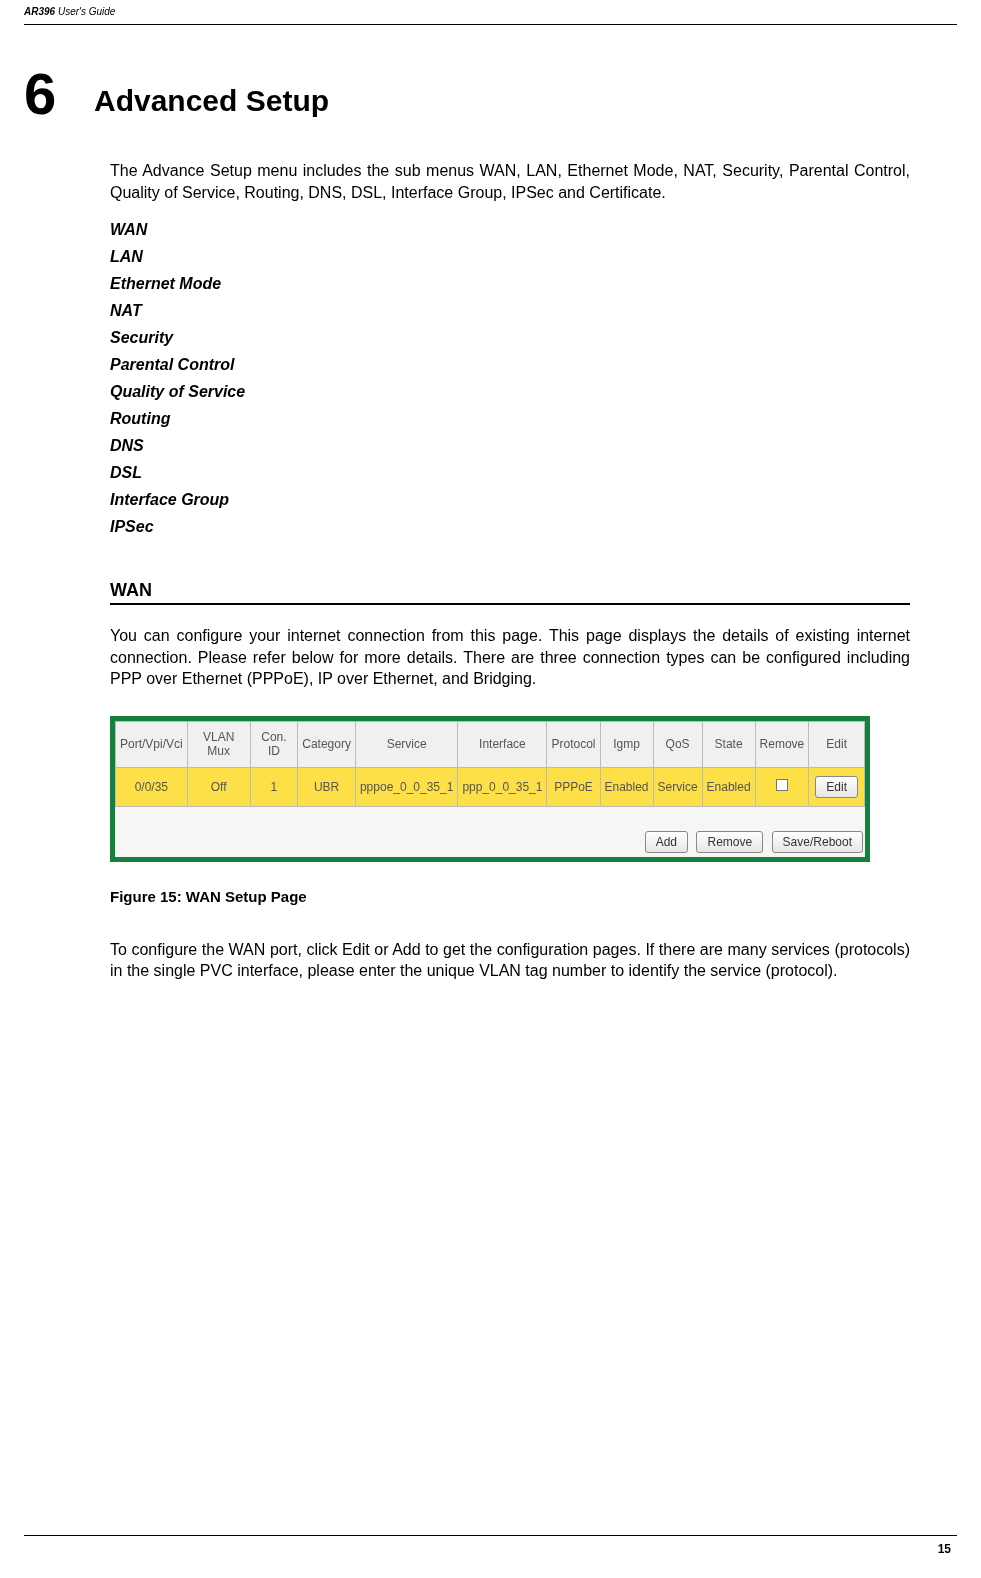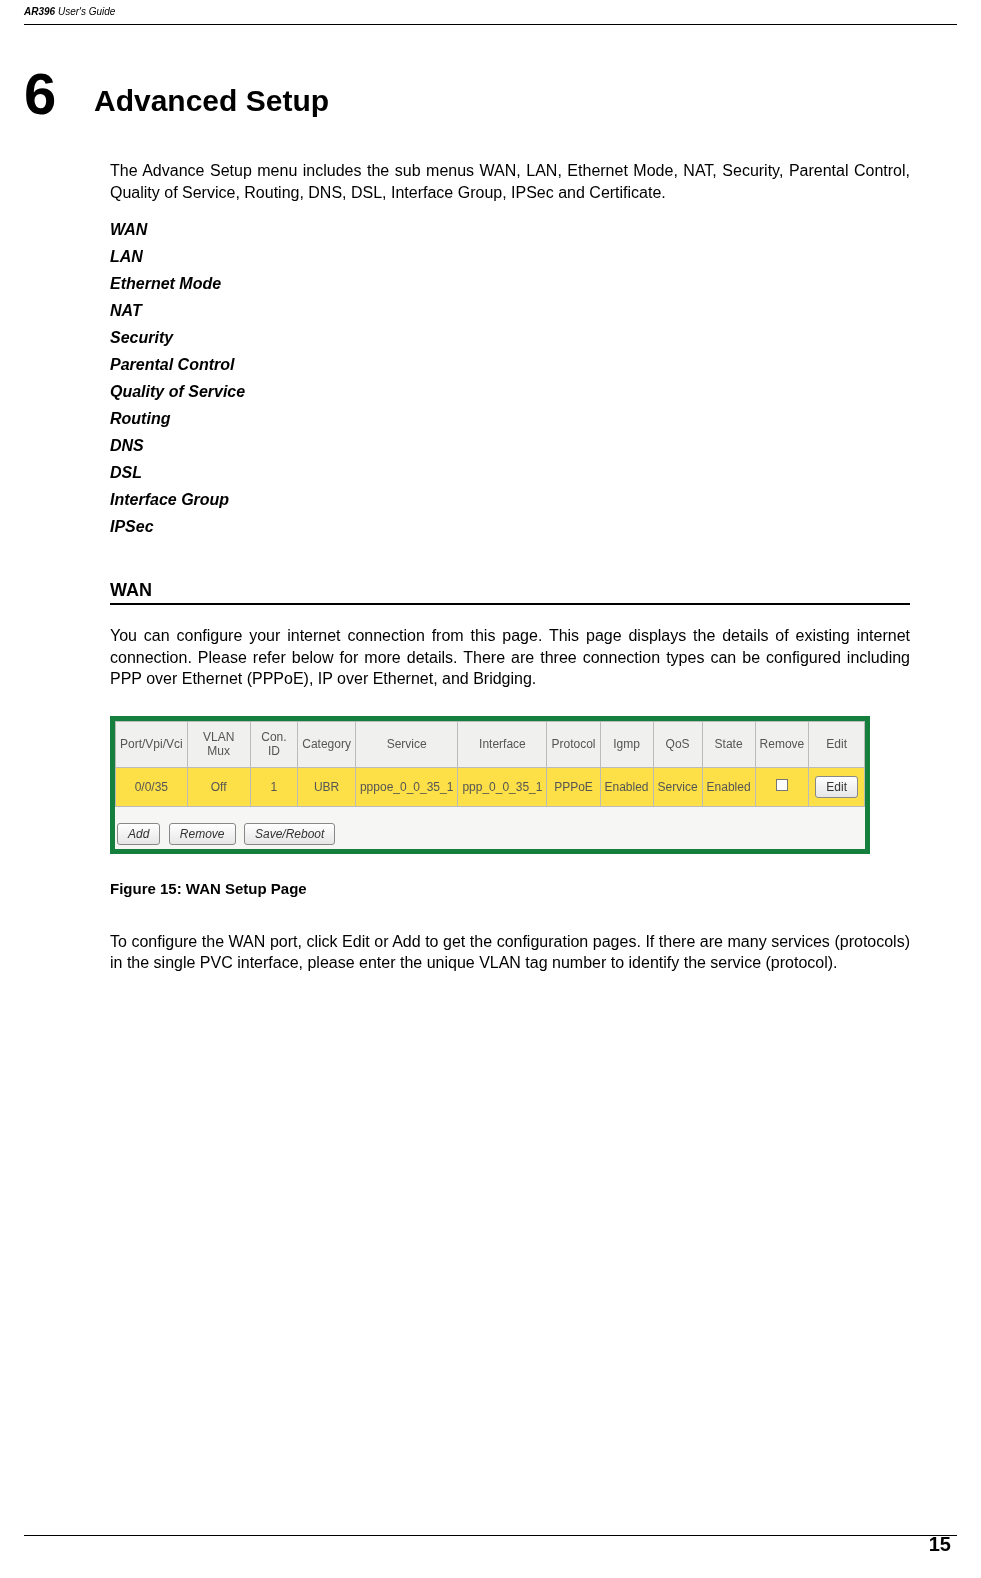--- a/index.html
+++ b/index.html
@@ -102,23 +102,22 @@
     color: #555;
     background: #fde047;
     vertical-align: middle;
   }
   .wan-table th {
     font-weight: normal;
     background: #f0f0ee;
     line-height: 1.2;
   }
   .btn-row {
-    text-align: left;
-    margin-top: 16px;
-    font-style: italic;
+    text-align: right;
+    margin-top: 24px;
   }
   .ui-btn {
     display: inline-block;
     border: 1px solid #888;
     border-radius: 3px;
     background: linear-gradient(#fff,#e6e6e6);
     font-size: 12px;
     padding: 3px 10px;
     margin: 0 2px;
     font-family: Verdana, Arial, sans-serif;
@@ -139,21 +138,21 @@
   .config-text {
     font-size: 16px;
     text-align: justify;
     line-height: 1.35;
   }
   .page-num {
     position: absolute;
     bottom: 22px;
     right: 30px;
     font-weight: bold;
-    font-size: 20px;
+    font-size: 12px;
   }
   .footer-line {
     position: absolute;
     bottom: 42px;
     left: 24px;
     right: 24px;
     border-top: 1px solid #000;
   }
 </style>
 </head>

